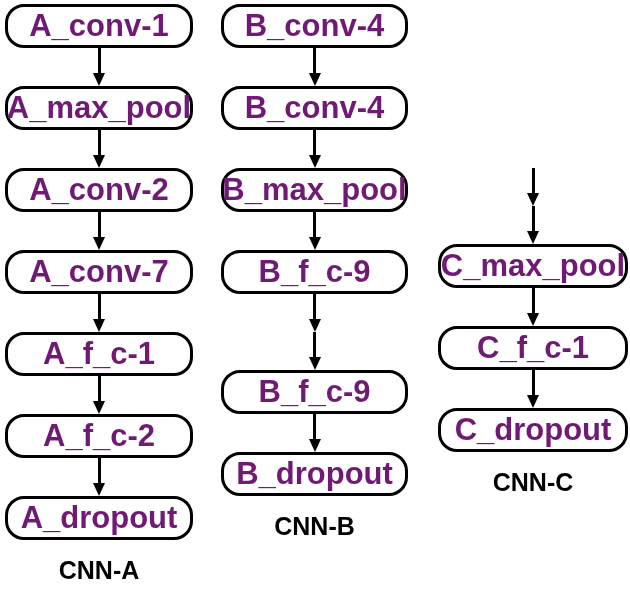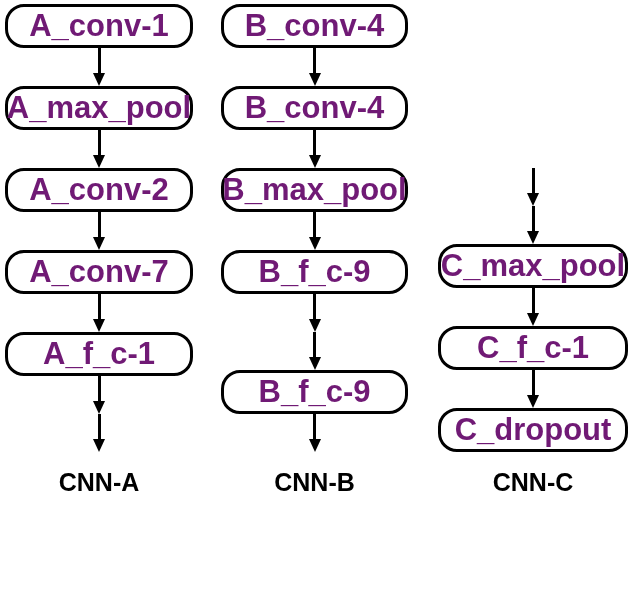--- a/index.html
+++ b/index.html
@@ -94,24 +94,26 @@
     <div class="node">A_conv-7</div>
     <div class="arrow">
         <div class="arrow-line"></div>
         <div class="arrow-head"></div>
       </div>
     <div class="node">A_f_c-1</div>
     <div class="arrow">
         <div class="arrow-line"></div>
         <div class="arrow-head"></div>
       </div>
+    <div class="node">A_f_c-2</div>
     <div class="arrow">
         <div class="arrow-line"></div>
         <div class="arrow-head"></div>
       </div>
+    <div class="node">A_dropout</div>
     <div class="col-label">CNN-A</div>
   </div>
 
   <div class="column col-b">
     <div class="node">B_conv-4</div>
     <div class="arrow">
         <div class="arrow-line"></div>
         <div class="arrow-head"></div>
       </div>
     <div class="node">B_conv-4</div>
@@ -131,20 +133,21 @@
       </div>
     <div class="arrow">
         <div class="arrow-line"></div>
         <div class="arrow-head"></div>
       </div>
     <div class="node">B_f_c-9</div>
     <div class="arrow">
         <div class="arrow-line"></div>
         <div class="arrow-head"></div>
       </div>
+    <div class="node">B_dropout</div>
     <div class="col-label">CNN-B</div>
   </div>
 
   <div class="column col-c">
     <div class="spacer"></div>
     <div class="arrow">
         <div class="arrow-line"></div>
         <div class="arrow-head"></div>
       </div>
     <div class="arrow">

